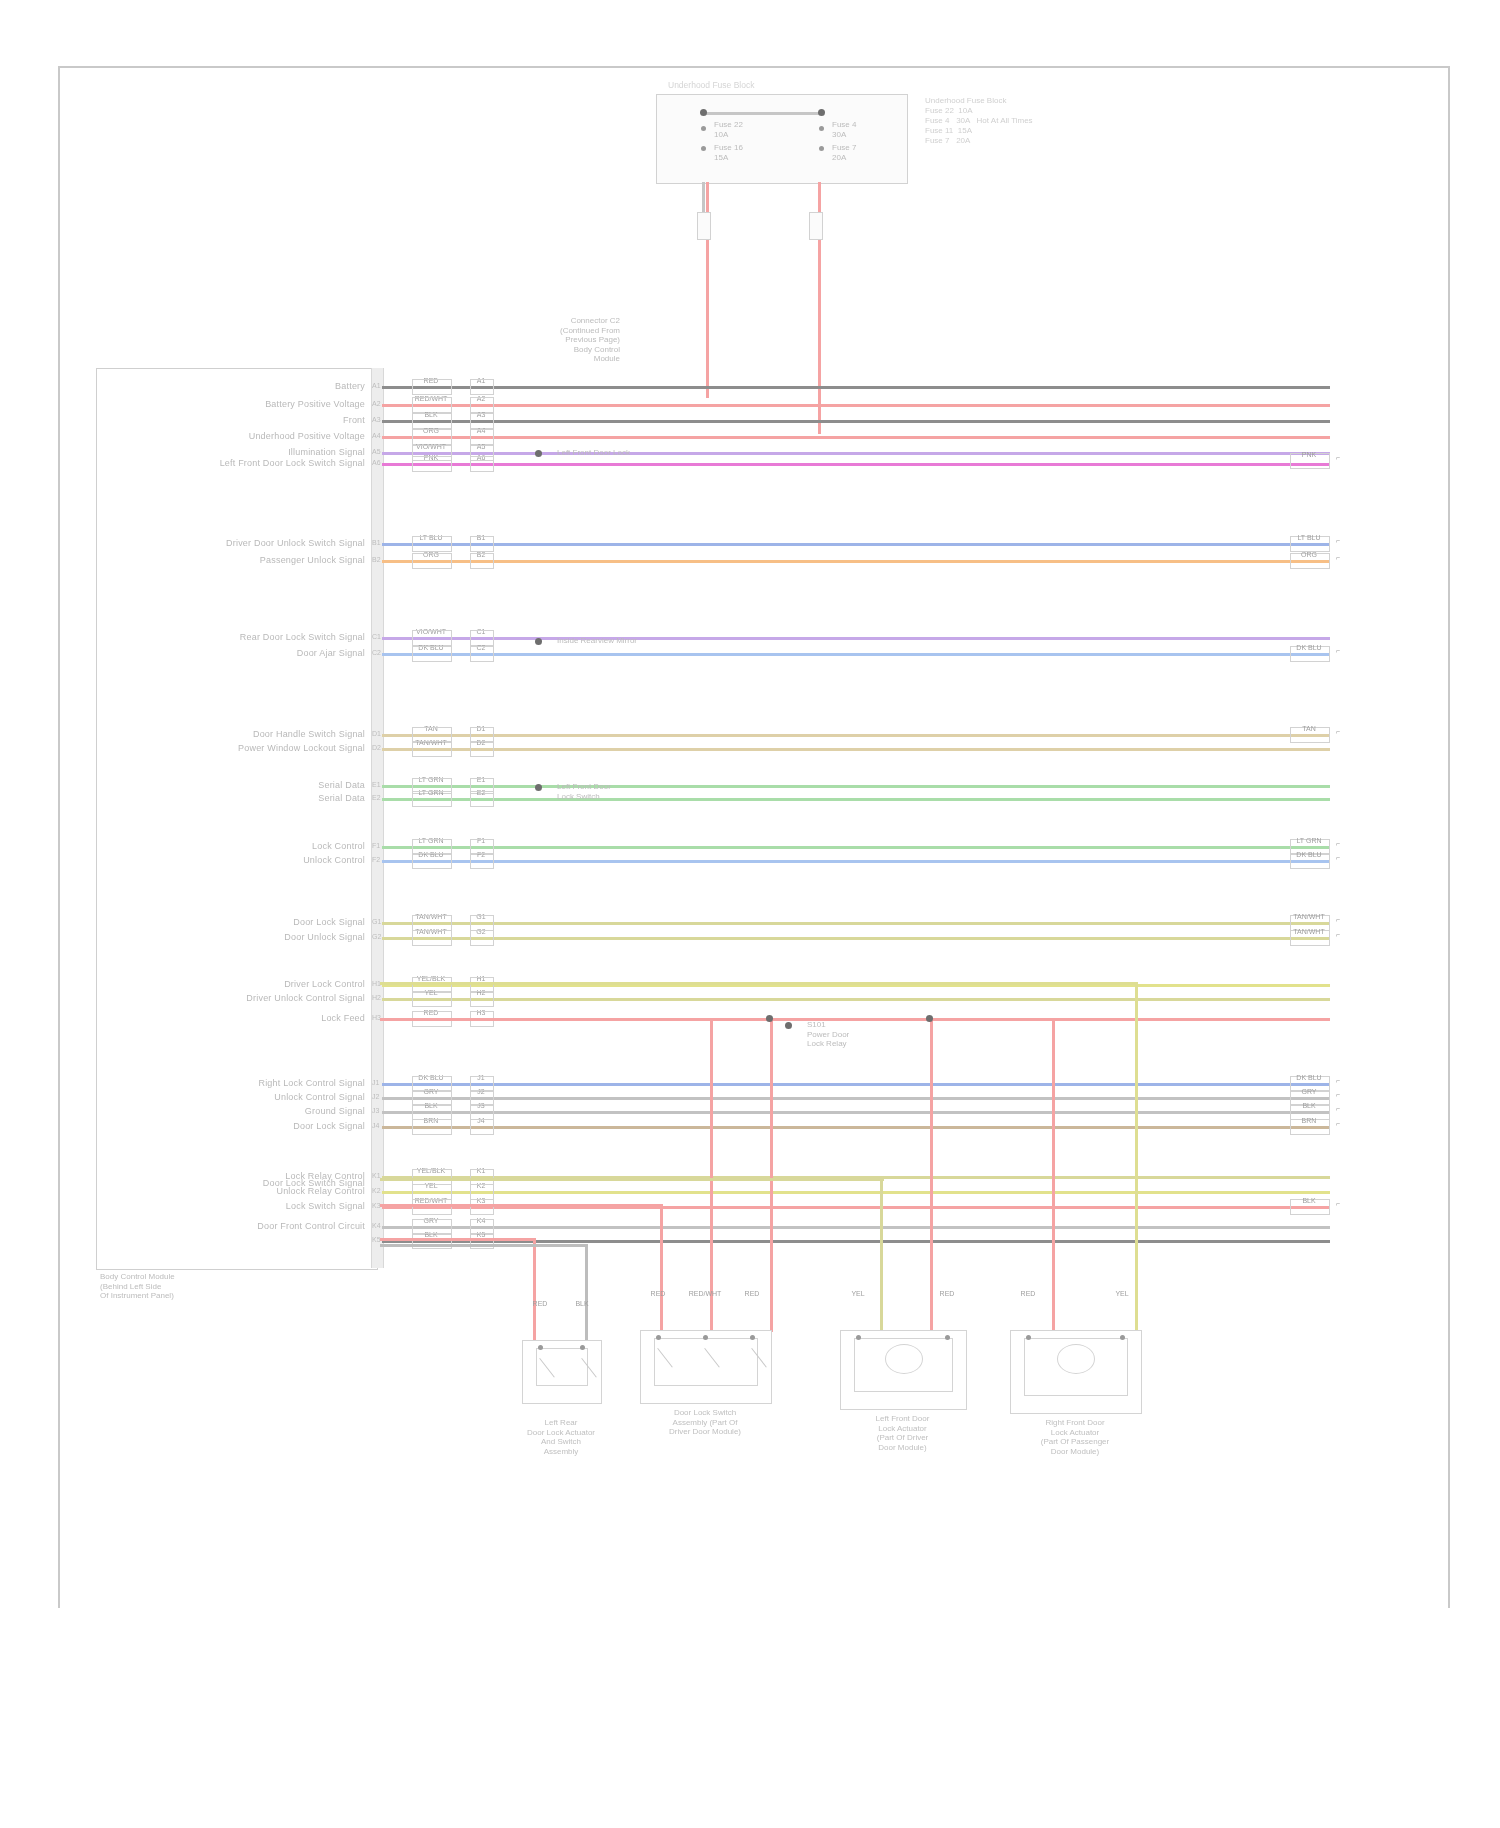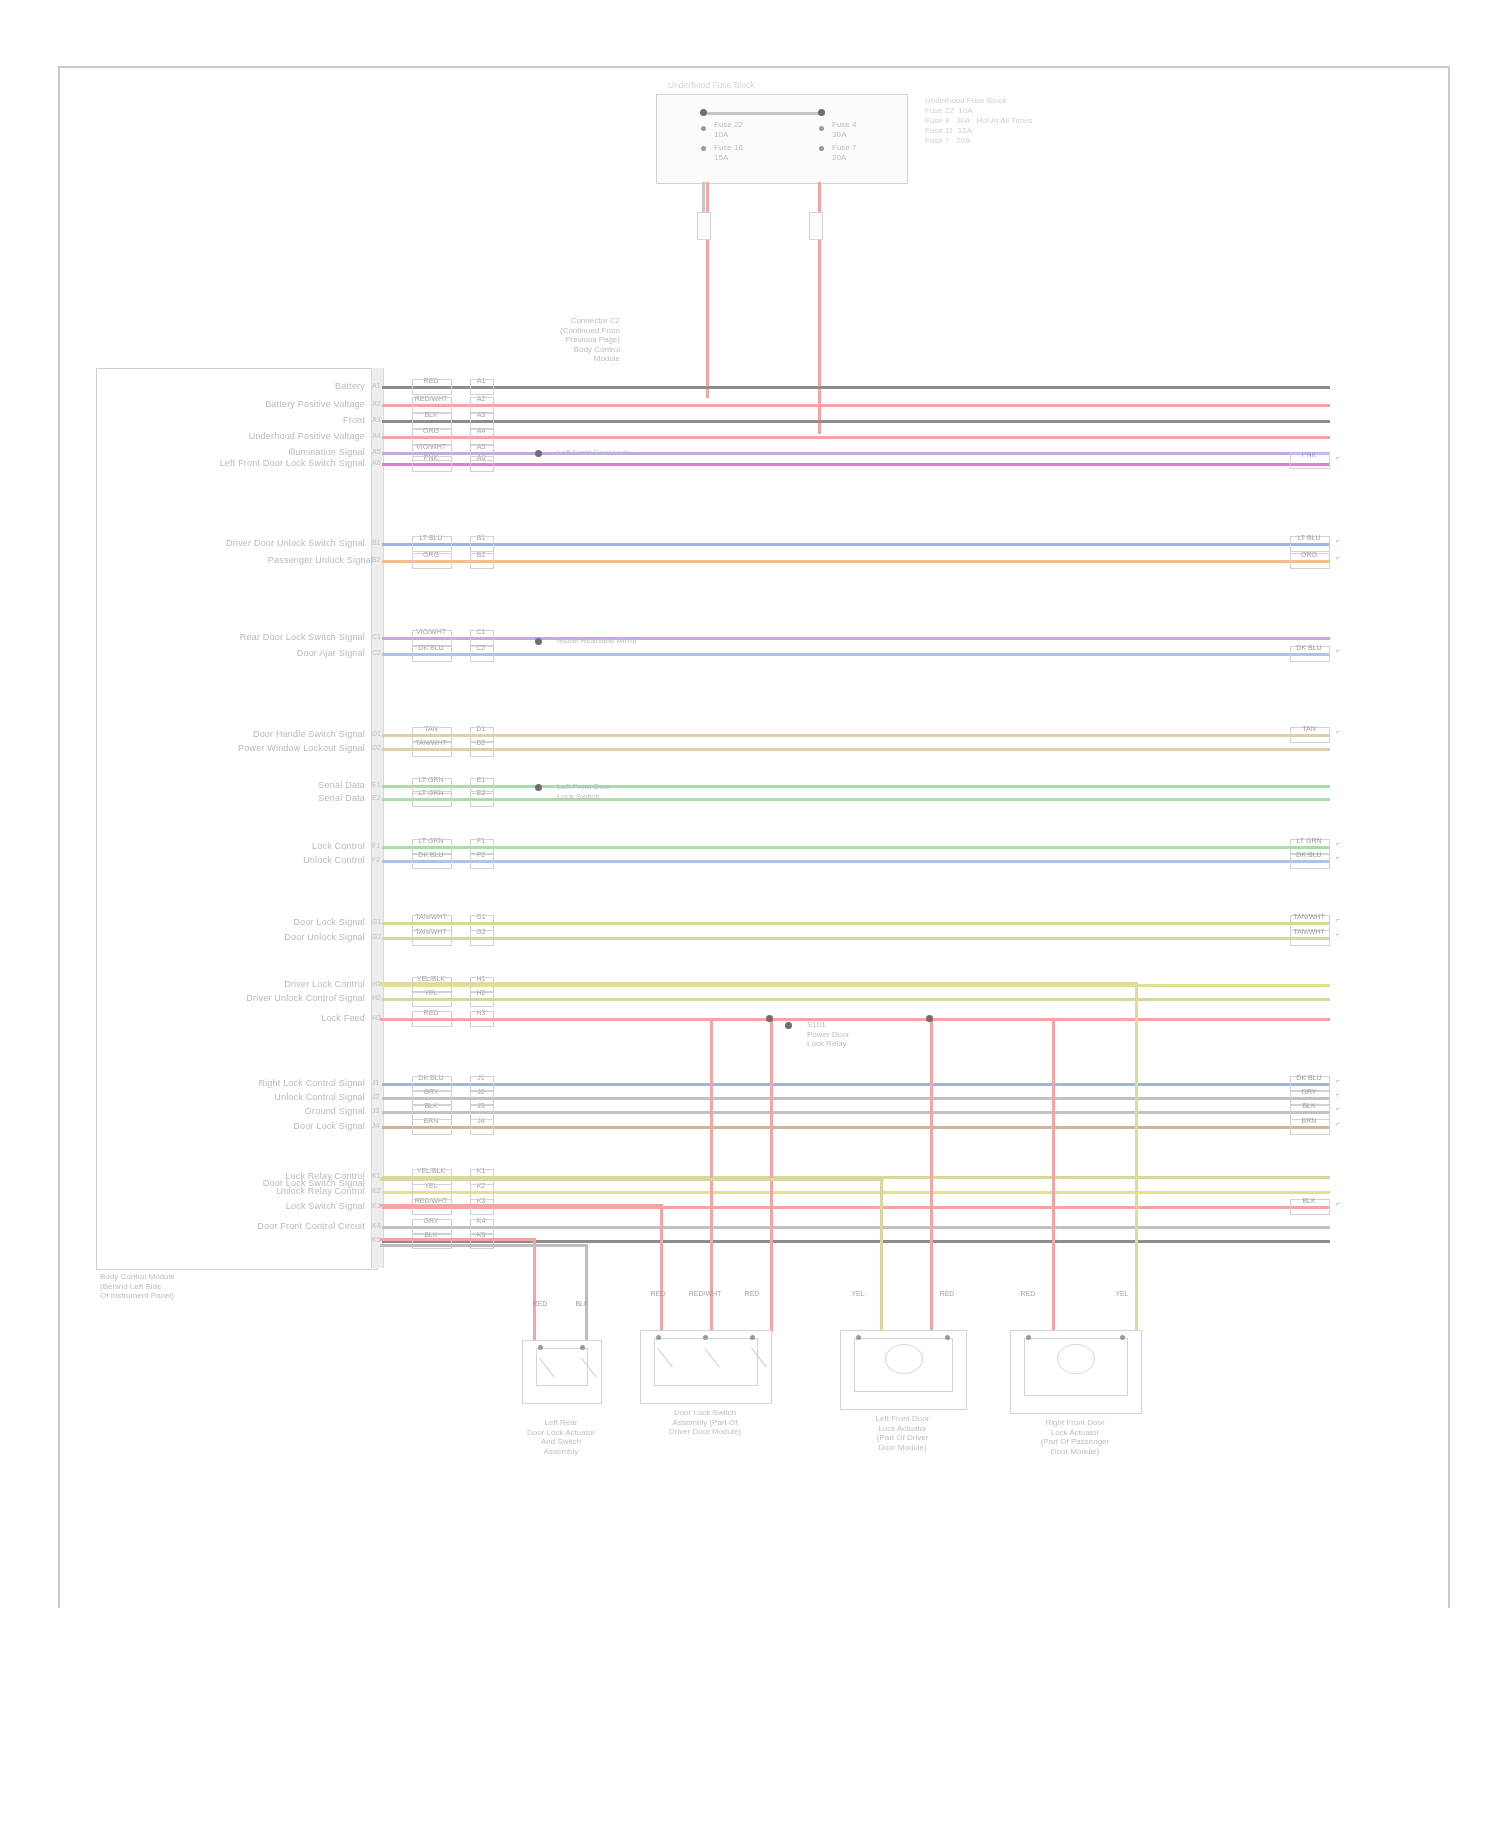--- a/index.html
+++ b/index.html
@@ -160,21 +160,21 @@
       <div class="conn-box" style="left: 412px; top: 456px; width: 38px; height: 14px; background: rgba(255, 255, 255, 0);"></div>
       <div class="wcode" style="left: 468px; top: 454px; width: 26px;">A6</div>
       <div class="conn-box" style="left: 470px; top: 456px; width: 22px; height: 14px; background: rgba(255, 255, 255, 0);"></div>
       <div class="pin-label" style="left: 120px; top: 538px; width: 245px;">Driver Door Unlock Switch Signal</div>
       <div class="pin-num" style="left: 372px; top: 539px;">B1</div>
       <div class="wire wire-h" style="left: 382px; top: 543px; width: 948px; background: rgb(157, 180, 232);"></div>
       <div class="wcode" style="left: 408px; top: 534px; width: 46px;">LT BLU</div>
       <div class="conn-box" style="left: 412px; top: 536px; width: 38px; height: 14px; background: rgba(255, 255, 255, 0);"></div>
       <div class="wcode" style="left: 468px; top: 534px; width: 26px;">B1</div>
       <div class="conn-box" style="left: 470px; top: 536px; width: 22px; height: 14px; background: rgba(255, 255, 255, 0);"></div>
-      <div class="pin-label" style="left: 128px; top: 555px; width: 245px;">Passenger Unlock Signal</div>
+      <div class="pin-label" style="left: 120px; top: 555px; width: 245px;">Passenger Unlock Signal</div>
       <div class="pin-num" style="left: 372px; top: 556px;">B2</div>
       <div class="wire wire-h" style="left: 382px; top: 560px; width: 948px; background: rgb(247, 191, 134);"></div>
       <div class="wcode" style="left: 408px; top: 551px; width: 46px;">ORG</div>
       <div class="conn-box" style="left: 412px; top: 553px; width: 38px; height: 14px; background: rgba(255, 255, 255, 0);"></div>
       <div class="wcode" style="left: 468px; top: 551px; width: 26px;">B2</div>
       <div class="conn-box" style="left: 470px; top: 553px; width: 22px; height: 14px; background: rgba(255, 255, 255, 0);"></div>
       <div class="pin-label" style="left: 120px; top: 632px; width: 245px;">Rear Door Lock Switch Signal</div>
       <div class="pin-num" style="left: 372px; top: 633px;">C1</div>
       <div class="wire wire-h" style="left: 382px; top: 637px; width: 948px; background: rgb(198, 168, 232);"></div>
       <div class="wcode" style="left: 408px; top: 628px; width: 46px;">VIO/WHT</div>

